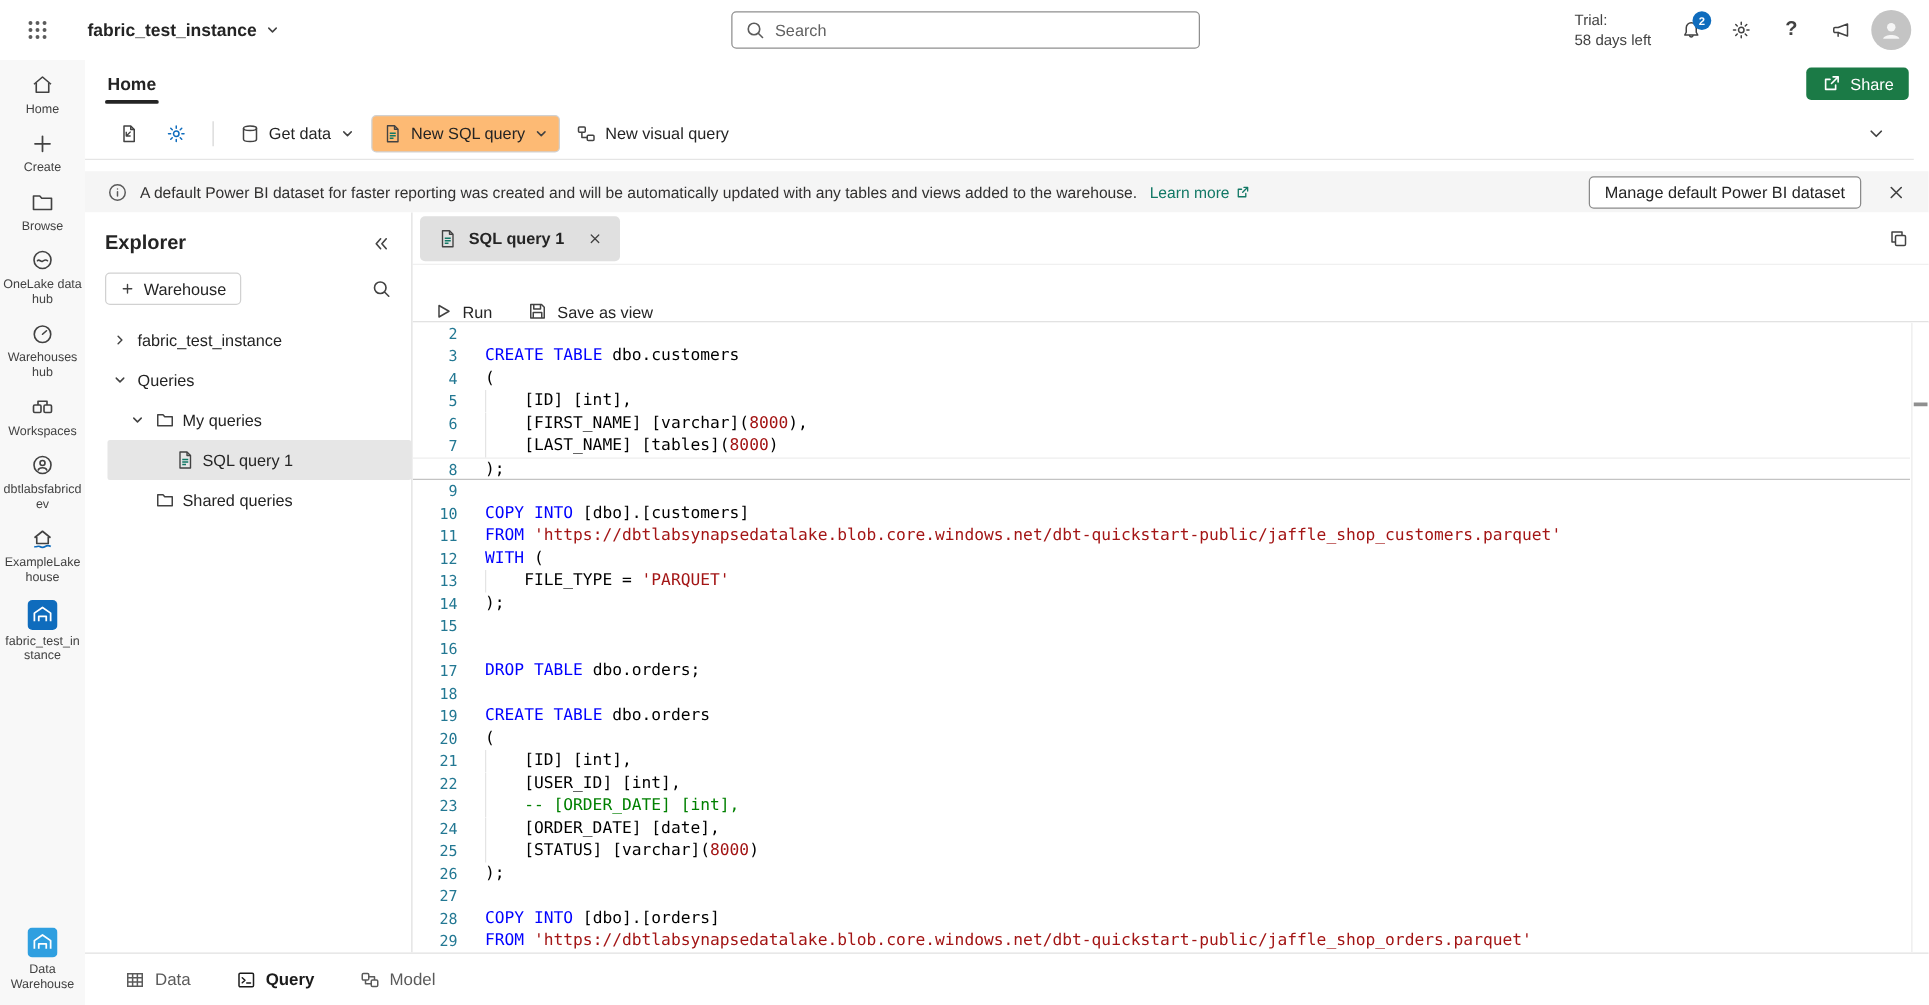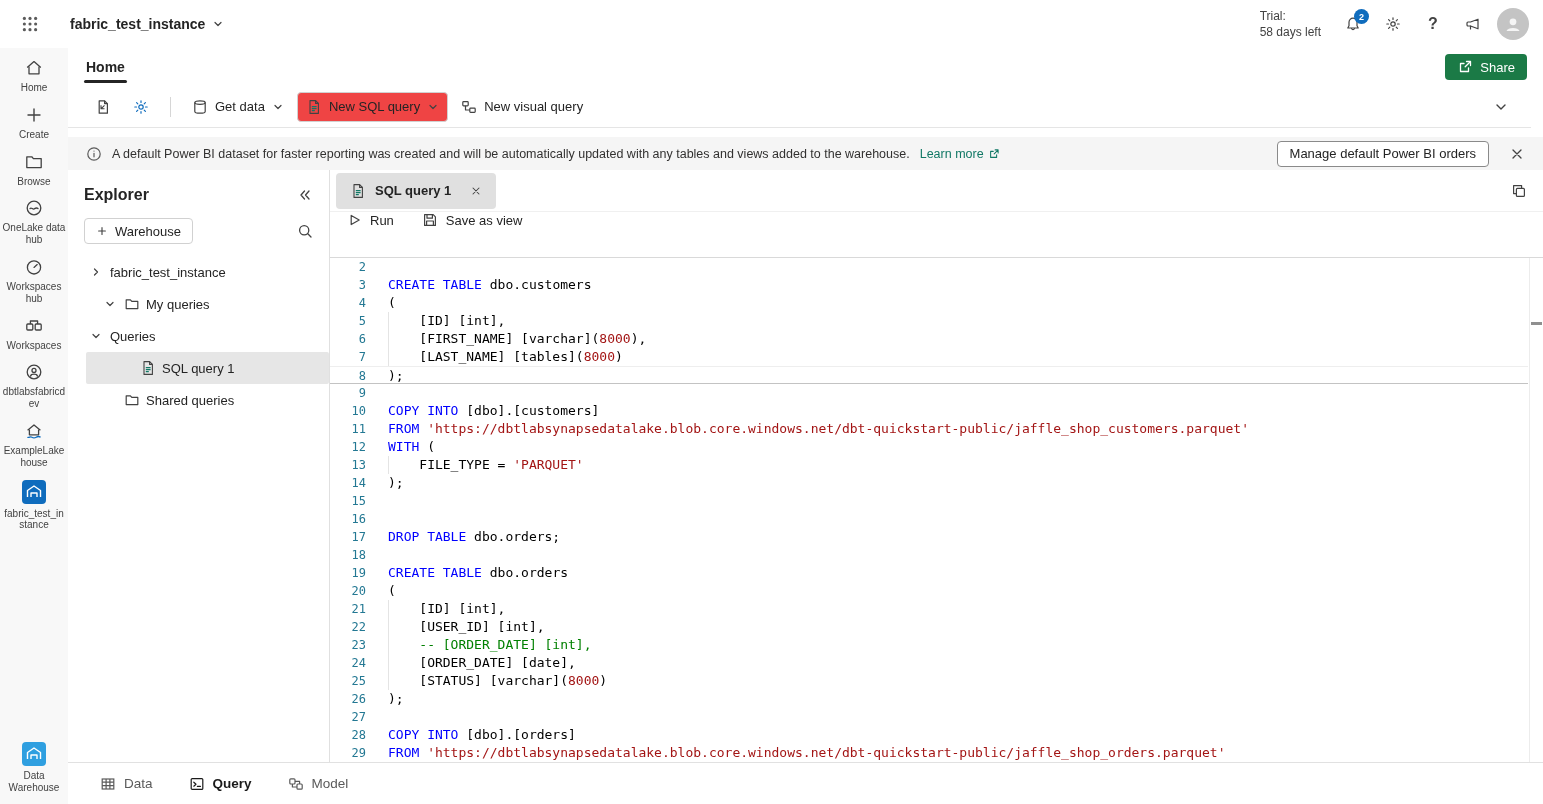--- a/index.html
+++ b/index.html
@@ -24,21 +24,21 @@
   .avatar{width:32px;height:32px;border-radius:50%;background:#c4c4c4;display:flex;align-items:center;justify-content:center;overflow:hidden}
   .avatar svg{width:20px;height:20px}
 
   
   .ribbon{position:absolute;left:68px;top:48px;right:0;height:38px;display:flex;align-items:center;padding:0 16px;background:#fff}
   .home-tab{font-size:14px;font-weight:600;position:relative;padding:4px 2px}
   .home-tab::after{content:"";position:absolute;left:0;right:0;bottom:-4px;height:3px;background:#242424;border-radius:2px}
   .share-btn{margin-left:auto;display:flex;align-items:center;gap:7px;background:var(--share-green,#1b7a46);color:#fff;font-size:13px;height:26px;padding:0 12px;border-radius:4px;border:none;font-family:inherit}
   .cmdbar{position:absolute;left:68px;top:86px;right:12px;height:42px;display:flex;align-items:center;gap:4px;padding:0 18px;border-bottom:1px solid #e5e5e5;background:#fff}
   .cmd{display:flex;align-items:center;gap:7px;font-size:13px;padding:6px 8px;border-radius:4px;border:1px solid transparent;background:transparent;font-family:inherit;color:#242424}
-  .cmd.active{background:#ef4444;border-color:#d1d1d1}
+  .cmd.active{background:#fdba74;border-color:#d1d1d1}
   .vdiv{width:1px;height:20px;background:#d6d6d6;margin:0 8px}
   .cmd-collapse{margin-left:auto;padding-right:4px}
 
   
   .banner{position:absolute;left:68px;top:137px;right:0;height:33px;background:#f5f5f5;display:flex;align-items:center;gap:10px;padding:0 18px;font-size:12.5px;color:#323130}
   .learnmore{color:var(--teal-link,#117865);display:flex;gap:4px;align-items:center}
   .manage-btn{margin-left:auto;background:#fff;border:1px solid #8a8a8a;border-radius:4px;font-size:13px;height:26px;padding:0 12px;color:#242424;font-family:inherit}
   .banner-close{margin-left:10px}
 
   
@@ -60,21 +60,21 @@
   .tree-row{height:32px;display:flex;align-items:center;gap:6px;font-size:13px;color:#242424;padding-right:8px}
   .tree-row.sel{background:#e6e6e6;margin-left:18px;border-radius:2px}
   .chev{width:16px;height:16px;display:flex;align-items:center;justify-content:center}
 
   
   .main{position:absolute;left:330px;top:170px;right:0;bottom:42px;display:flex;flex-direction:column;background:#fff;z-index:2}
   .tabstrip{height:42px;display:flex;align-items:center;padding:0 6px;position:relative;border-bottom:1px solid #f0f0f0}
   .qtab{display:flex;align-items:center;gap:9px;background:#e0e0e0;height:36px;padding:0 14px;border-radius:4px;font-size:13px;font-weight:600}
   .qtab .tab-close{margin-left:10px}
   .strip-copy{position:absolute;right:16px;top:13px}
-  .runbar{height:46px;display:flex;align-items:flex-start;gap:28px;padding:0 16px;border-bottom:1px solid #d9d9d9}
+  .runbar{height:46px;display:flex;align-items:flex-end;gap:28px;padding:0 16px;border-bottom:1px solid #d9d9d9}
   .runbtn{display:flex;align-items:center;gap:8px;font-size:13px;background:none;border:none;font-family:inherit;color:#242424}
 
   .editor{flex:1;position:relative;font-family:"DejaVu Sans Mono","Liberation Mono",monospace;font-size:13px;overflow:hidden;background:#fff}
   .code{padding-right:15px}
   .code-line{display:flex;height:18px;line-height:18px}
   .code-line .ln{width:36px;text-align:right;color:var(--line-number,#237893);font-size:12px;flex:none}
   .code-line .text{margin-left:22px;white-space:pre;flex:1;height:18px}
   .code-line.cur{border-top:1px solid #eeeeee;border-bottom:1px solid #c3c3c3}
   .text.ind{box-shadow:inset 1px 0 0 #e4e4e4}
   .tk-k{color:var(--keyword,#0000ff)}
@@ -110,20 +110,29 @@
       </svg>
   </span>
   <div class="ws-name">
     <span>fabric_test_instance</span>
     <span class="ic small">
         <svg viewBox="0 0 16 16" fill="none" stroke="#424242" stroke-width="1.6" stroke-linecap="round" stroke-linejoin="round">
           <path d="M4 6l4 4 4-4"></path>
         </svg>
       </span>
   </div>
+  <div class="searchbox">
+    <span class="ic">
+        <svg viewBox="0 0 16 16" fill="none" stroke="#5b5b5b" stroke-width="1.3" stroke-linecap="round">
+          <circle cx="7.2" cy="7.2" r="4.6"></circle>
+          <path d="M10.8 10.8 14 14"></path>
+        </svg>
+      </span>
+    <input placeholder="Search" style="">
+  </div>
   <div class="top-right">
     <div class="trial">
       <div>Trial:</div>
       <div>58 days left</div>
     </div>
     <span class="iconbtn">
       <span class="ic">
           <svg viewBox="0 0 16 16" fill="none" stroke="#424242" stroke-width="1.2" stroke-linecap="round" stroke-linejoin="round">
             <path d="M8 2.2a4 4 0 0 1 4 4v3.6l1.2 2.2H2.8L4 9.8V6.2a4 4 0 0 1 4-4z"></path>
             <path d="M6.6 12.6a1.5 1.5 0 0 0 2.8 0"></path>
@@ -249,21 +258,21 @@
   <span>A default Power BI dataset for faster reporting was created and will be automatically updated with any tables and views added to the warehouse.</span>
   <span class="learnmore">
     <span>Learn more</span>
     <span class="ic small">
         <svg viewBox="0 0 16 16" fill="none" stroke="#117865" stroke-width="1.4" stroke-linecap="round" stroke-linejoin="round">
           <path d="M7 4.5H3.5v8h8V9"></path>
           <path d="M9.5 2.5h4v4M13.3 2.7 8.2 7.8"></path>
         </svg>
       </span>
   </span>
-  <button class="manage-btn">Manage default Power BI orders</button>
+  <button class="manage-btn">Manage default Power BI dataset</button>
   <span class="ic banner-close">
       <svg viewBox="0 0 16 16" fill="none" stroke="#424242" stroke-width="1.3" stroke-linecap="round">
         <path d="M4 4l8 8M12 4l-8 8"></path>
       </svg>
     </span>
 </div>
 
 <nav class="rail">
   <div class="rail-item">
     <span class="ic">
@@ -299,21 +308,21 @@
       </span>
     <span>OneLake data hub</span>
   </div>
   <div class="rail-item">
     <span class="ic">
         <svg viewBox="0 0 20 20" fill="none" stroke="#424242" stroke-width="1.3" stroke-linecap="round">
           <circle cx="10" cy="10.4" r="6.6"></circle>
           <path d="M10 10.4l3.2-2.8"></path>
         </svg>
       </span>
-    <span>Workspaces hub</span>
+    <span>Warehouses hub</span>
   </div>
   <div class="rail-item">
     <span class="ic">
         <svg viewBox="0 0 20 20" fill="none" stroke="#424242" stroke-width="1.3" stroke-linejoin="round">
           <rect x="2.8" y="8" width="6" height="6" rx="1"></rect>
           <rect x="11.2" y="8" width="6" height="6" rx="1"></rect>
           <path d="M6.4 8V5h7.2v3"></path>
         </svg>
       </span>
     <span>Workspaces</span>
@@ -391,41 +400,41 @@
   </div>
   <div class="tree">
     <div class="tree-row" style="padding-left:20px">
       <span class="chev">
           <svg viewBox="0 0 16 16" width="12" height="12" fill="none" stroke="#424242" stroke-width="1.6" stroke-linecap="round" stroke-linejoin="round">
             <path d="M6 4l4 4-4 4"></path>
           </svg>
         </span>
       <span>fabric_test_instance</span>
     </div>
+    <div class="tree-row" style="padding-left:20px">
+      <span class="chev">
+          <svg viewBox="0 0 16 16" width="12" height="12" fill="none" stroke="#424242" stroke-width="1.6" stroke-linecap="round" stroke-linejoin="round">
+            <path d="M4 6l4 4 4-4"></path>
+          </svg>
+        </span>
+      <span>Queries</span>
+    </div>
     <div class="tree-row" style="padding-left:34px">
       <span class="chev">
           <svg viewBox="0 0 16 16" width="12" height="12" fill="none" stroke="#424242" stroke-width="1.6" stroke-linecap="round" stroke-linejoin="round">
             <path d="M4 6l4 4 4-4"></path>
           </svg>
         </span>
       <span class="ic">
           <svg viewBox="0 0 16 16" fill="none" stroke="#424242" stroke-width="1.2" stroke-linejoin="round">
             <path d="M2.2 12.6V3.8h4.2l1.4 1.6h6v7.2z"></path>
           </svg>
         </span>
       <span>My queries</span>
     </div>
-    <div class="tree-row" style="padding-left:20px">
-      <span class="chev">
-          <svg viewBox="0 0 16 16" width="12" height="12" fill="none" stroke="#424242" stroke-width="1.6" stroke-linecap="round" stroke-linejoin="round">
-            <path d="M4 6l4 4 4-4"></path>
-          </svg>
-        </span>
-      <span>Queries</span>
-    </div>
     <div class="tree-row sel" style="padding-left:54px">
       <span class="ic">
           <svg viewBox="0 0 16 16" fill="none" stroke="#424242" stroke-width="1.1" stroke-linejoin="round">
             <path d="M4 1.6h5.6l2.8 2.8v10H4z"></path>
             <path d="M9.6 1.6v2.8h2.8"></path>
             <path d="M5.8 7.6h4.8M5.8 9.6h4.8M5.8 11.6h3" stroke="#117865"></path>
           </svg>
         </span>
       <span>SQL query 1</span>
     </div>

